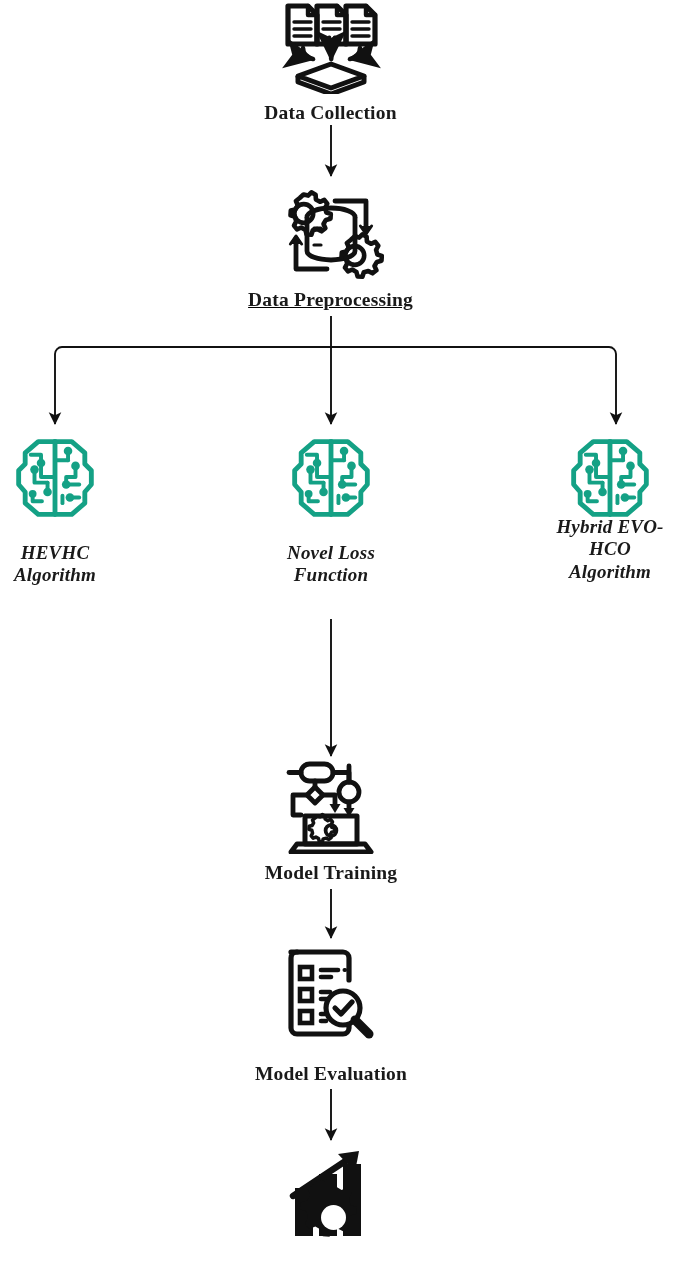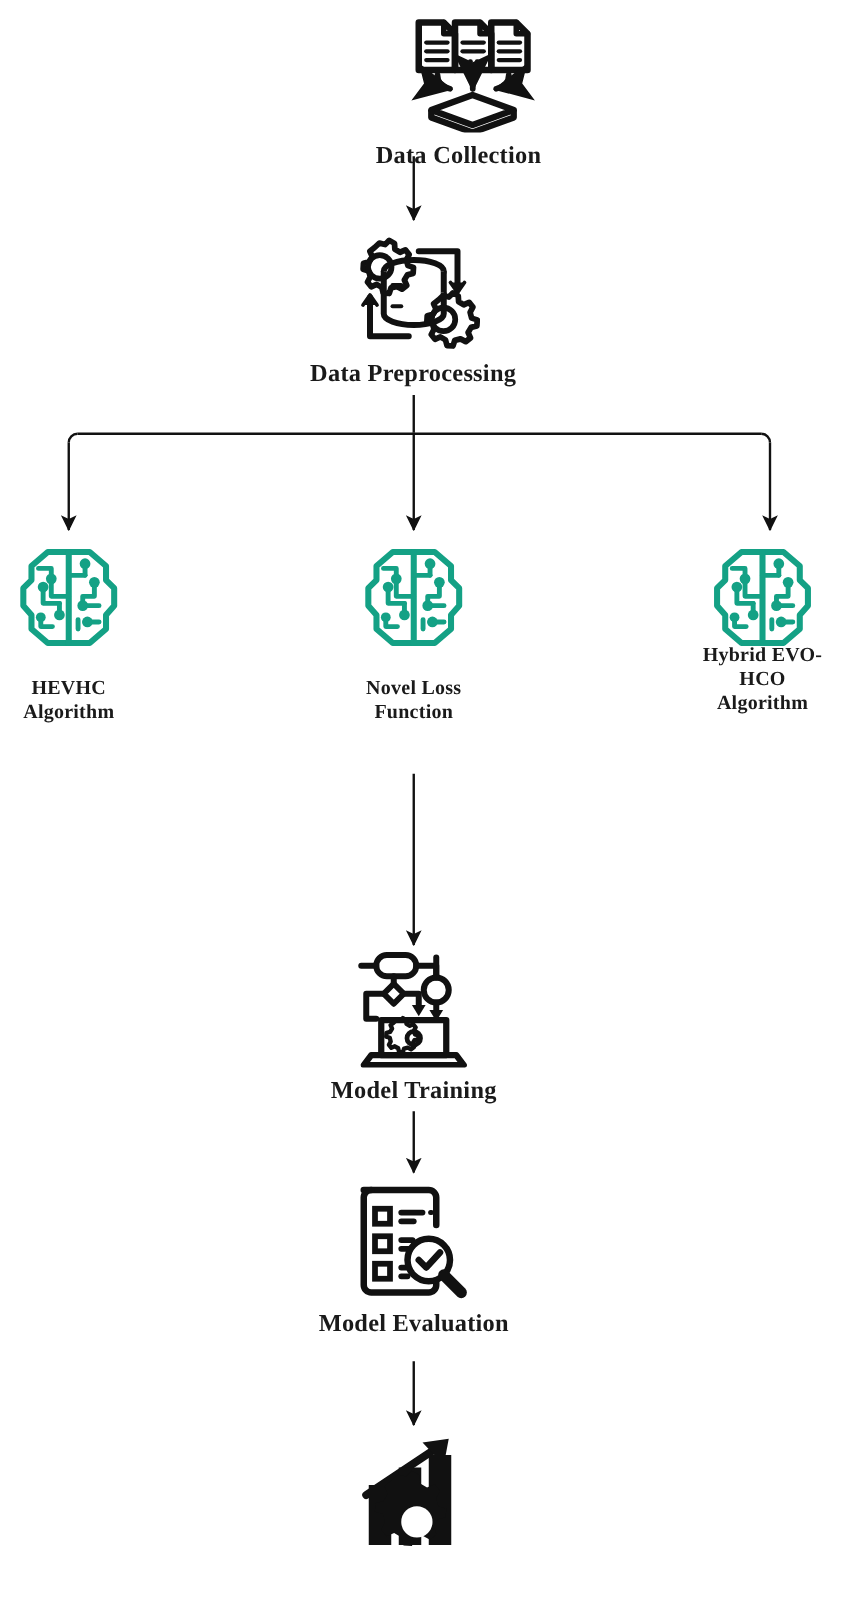--- a/index.html
+++ b/index.html
@@ -26,21 +26,21 @@
   }
   .node-label {
     font-family: "Liberation Serif", serif;
     font-weight: bold;
     color: #1a1a1a;
     line-height: 1.18;
     white-space: pre-line;
     letter-spacing: 0.2px;
   }
   .label-lg { font-size: 19.5px; }
-  .label-md { font-size: 16px; }
+  .label-md { font-size: 19px; font-style: italic; }
   .icon-wrap {
     display: block;
     line-height: 0;
   }
   svg { display: block; }
   .connector {
     position: absolute;
     pointer-events: none;
   }
 </style>
@@ -50,21 +50,21 @@
 <div id="canvas">
 
   <svg width="0" height="0" style="position:absolute" aria-hidden="true">
     <defs>
       <marker id="ah" viewBox="0 0 10 10" refX="8.6" refY="5" markerWidth="7.2" markerHeight="7.2" orient="auto-start-reverse">
         <path d="M 0 0.4 L 9.4 5 L 0 9.6 L 2.2 5 Z" fill="#111111"></path>
       </marker>
     </defs>
   </svg>
 
-  <div class="node" style="left:228px; top:14px; width:205px;align-items:flex-end;">
+  <div class="node" style="left:228px; top:2px; width:205px;">
     <span class="icon-wrap">
       <svg width="110" height="92" viewBox="0 0 110 92">
         <g fill="none" stroke="#111111" stroke-width="5.2" stroke-linejoin="round" stroke-linecap="round">
 
           <path d="M12 4 h20 l9 9 v29 h-29 Z"></path>
           <path d="M32 4 v9 h9" stroke-width="4.4"></path>
           <g stroke-width="3.4">
             <path d="M18 20 h17"></path>
             <path d="M18 27 h17"></path>
             <path d="M18 34 h17"></path>
@@ -104,21 +104,21 @@
         </g>
       </svg>
     </span>
     <div class="node-label label-lg" style="margin-top:7px;">Data Collection</div>
   </div>
 
   <svg class="connector" style="left:310px; top:124px;" width="44" height="64">
     <path d="M21 1 V 52" stroke="#111111" stroke-width="1.9" fill="none" marker-end="url(#ah)"></path>
   </svg>
 
-  <div class="node" style="left:228px; top:188px; width:205px;">
+  <div class="node" style="left:228px; top:188px; width:205px;text-decoration:underline;">
     <span class="icon-wrap">
       <svg width="106" height="94" viewBox="0 0 106 94">
         <g fill="none" stroke="#111111" stroke-width="4.8" stroke-linejoin="round" stroke-linecap="round">
 
           <path d="M57 13 H88 V44"></path>
           <path d="M82.4 38 L88 46 L93.6 38" fill="#111111" stroke-width="3"></path>
 
           <path d="M49 81 H18 V50"></path>
           <path d="M12.4 56 L18 48 L23.6 56" fill="#111111" stroke-width="3"></path>
         </g>
@@ -352,21 +352,21 @@
           <path d="M63.5 24 h0.6"></path>
         </g>
 
         <g fill="#ffffff" stroke="#111111" stroke-width="5.2" stroke-linejoin="round">
           <circle cx="62" cy="62" r="17"></circle>
         </g>
         <path d="M54 62 l6 6 l11 -12" fill="none" stroke="#111111" stroke-width="5.2" stroke-linecap="round" stroke-linejoin="round"></path>
         <path d="M74 74 L88 88" stroke="#111111" stroke-width="9" stroke-linecap="round" fill="none"></path>
       </svg>
     </span>
-    <div class="node-label label-lg" style="margin-top:6px;">Model Evaluation</div>
+    <div class="node-label label-lg" style="margin-top:20px;">Model Evaluation</div>
   </div>
 
   <svg class="connector" style="left:310px; top:1088px;" width="44" height="64">
     <path d="M21 1 V 52" stroke="#111111" stroke-width="1.9" fill="none" marker-end="url(#ah)"></path>
   </svg>
 
   <div class="node" style="left:245px; top:1148px; width:172px;">
     <span class="icon-wrap">
       <svg width="100" height="96" viewBox="0 0 100 96">
 

